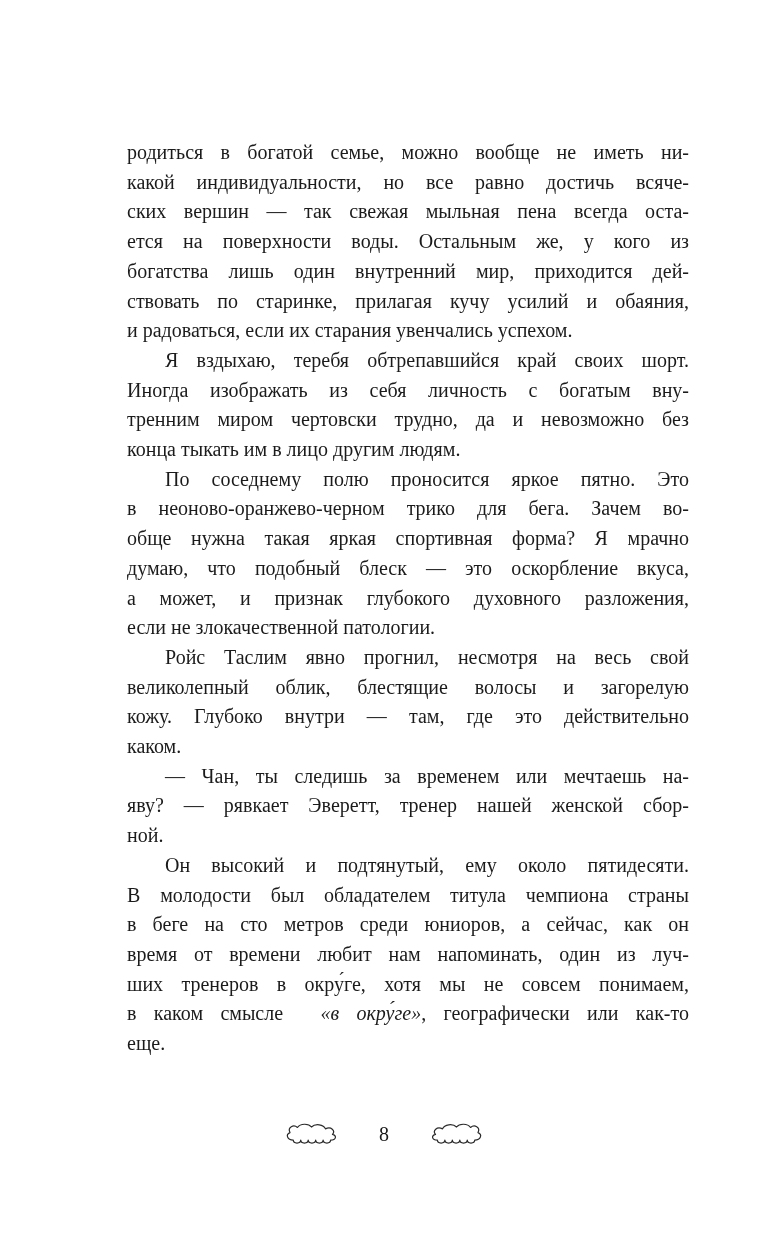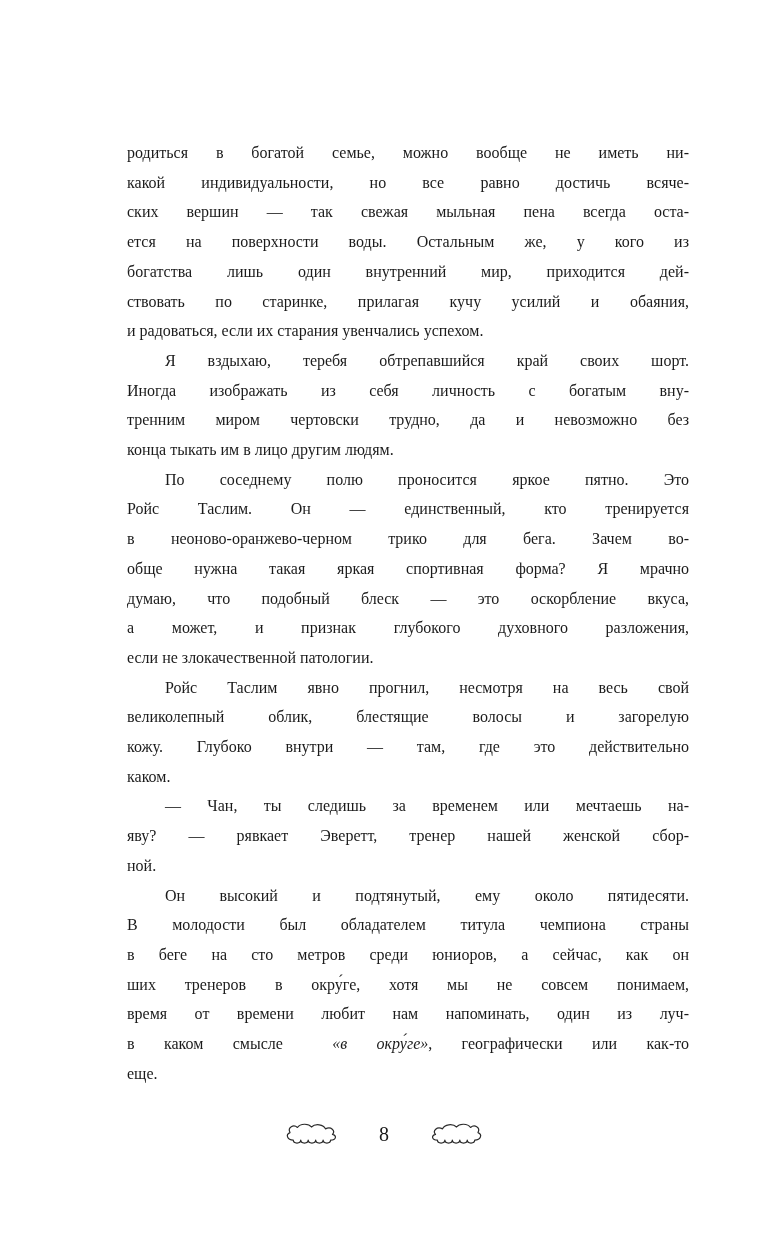--- a/index.html
+++ b/index.html
@@ -13,21 +13,21 @@
     position: relative;
     overflow: hidden;
     font-family: "Liberation Serif", "DejaVu Serif", serif;
     color: #1b1b1b;
   }
   .text-column {
     position: absolute;
     left: 127px;
     top: 138px;
     width: 562px;
-    font-size: 16px;
+    font-size: 20px;
     line-height: 29.7px;
   }
   .paragraph {
     margin: 0;
   }
   .line {
     text-align: justify;
     text-align-last: left;
   }
   .line.stretch {
@@ -77,21 +77,20 @@
       <div class="line">и радоваться, если их старания увенчались успехом.</div>
     </div>
     <div class="paragraph">
       <div class="line stretch indent">Я вздыхаю, теребя обтрепавшийся край своих шорт.</div>
       <div class="line stretch">Иногда изображать из себя личность с богатым вну-</div>
       <div class="line stretch">тренним миром чертовски трудно, да и невозможно без</div>
       <div class="line">конца тыкать им в лицо другим людям.</div>
     </div>
     <div class="paragraph">
       <div class="line stretch indent">По соседнему полю проносится яркое пятно. Это</div>
-      <div class="line stretch">Ройс Таслим. Он — единственный, кто тренируется</div>
       <div class="line stretch">в неоново-оранжево-черном трико для бега. Зачем во-</div>
       <div class="line stretch">обще нужна такая яркая спортивная форма? Я мрачно</div>
       <div class="line stretch">думаю, что подобный блеск — это оскорбление вкуса,</div>
       <div class="line stretch">а может, и признак глубокого духовного разложения,</div>
       <div class="line">если не злокачественной патологии.</div>
     </div>
     <div class="paragraph">
       <div class="line stretch indent">Ройс Таслим явно прогнил, несмотря на весь свой</div>
       <div class="line stretch">великолепный облик, блестящие волосы и загорелую</div>
       <div class="line stretch">кожу. Глубоко внутри — там, где это действительно</div>
@@ -99,22 +98,22 @@
     </div>
     <div class="paragraph">
       <div class="line stretch indent">— Чан, ты следишь за временем или мечтаешь на-</div>
       <div class="line stretch">яву? — рявкает Эверетт, тренер нашей женской сбор-</div>
       <div class="line">ной.</div>
     </div>
     <div class="paragraph">
       <div class="line stretch indent">Он высокий и подтянутый, ему около пятидесяти.</div>
       <div class="line stretch">В молодости был обладателем титула чемпиона страны</div>
       <div class="line stretch">в беге на сто метров среди юниоров, а сейчас, как он</div>
+      <div class="line stretch">время от времени любит нам напоминать, один из луч-</div>
       <div class="line stretch">ших тренеров в окру́ге, хотя мы не совсем понимаем,</div>
-      <div class="line stretch">время от времени любит нам напоминать, один из луч-</div>
       <div class="line stretch"><span>в каком смысле </span><span class="it">«в окру́ге»</span><span>, географически или как-то</span></div>
       <div class="line">еще.</div>
     </div>
   </main>
 
 <footer class="page-footer">
   <span class="ornament left">
     <svg width="56" height="24" viewBox="0 0 60 24" fill="none" stroke="#2b2b2b" stroke-width="1.3" stroke-linecap="round" stroke-linejoin="round" aria-hidden="true">
       <path d="M11 18.5 C 4.5 18.5 2.5 12.5 7.5 10.5 C 4.5 4.5 11.5 1.5 15.5 5 C 18.5 0.5 27.5 0.5 30.5 4.5 C 34.5 0.5 43.5 1.5 45.5 6.5 C 51.5 3.5 56.5 8.5 53 12.5 C 58 13.5 57 18.5 51 18.5 a 4 3.2 0 0 1 -8 0 a 4 3.2 0 0 1 -8 0 a 4 3.2 0 0 1 -8 0 a 4 3.2 0 0 1 -8 0 a 4 3.2 0 0 1 -8 0 Z"></path>
     </svg>

